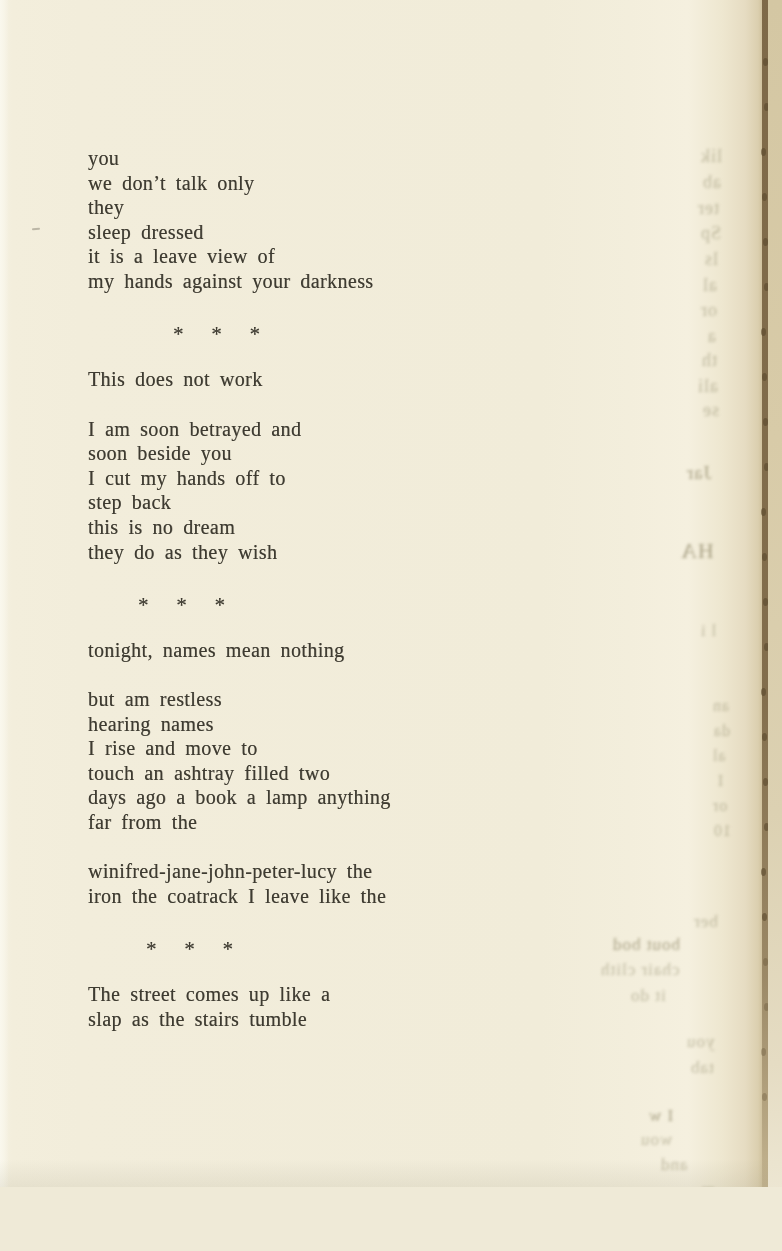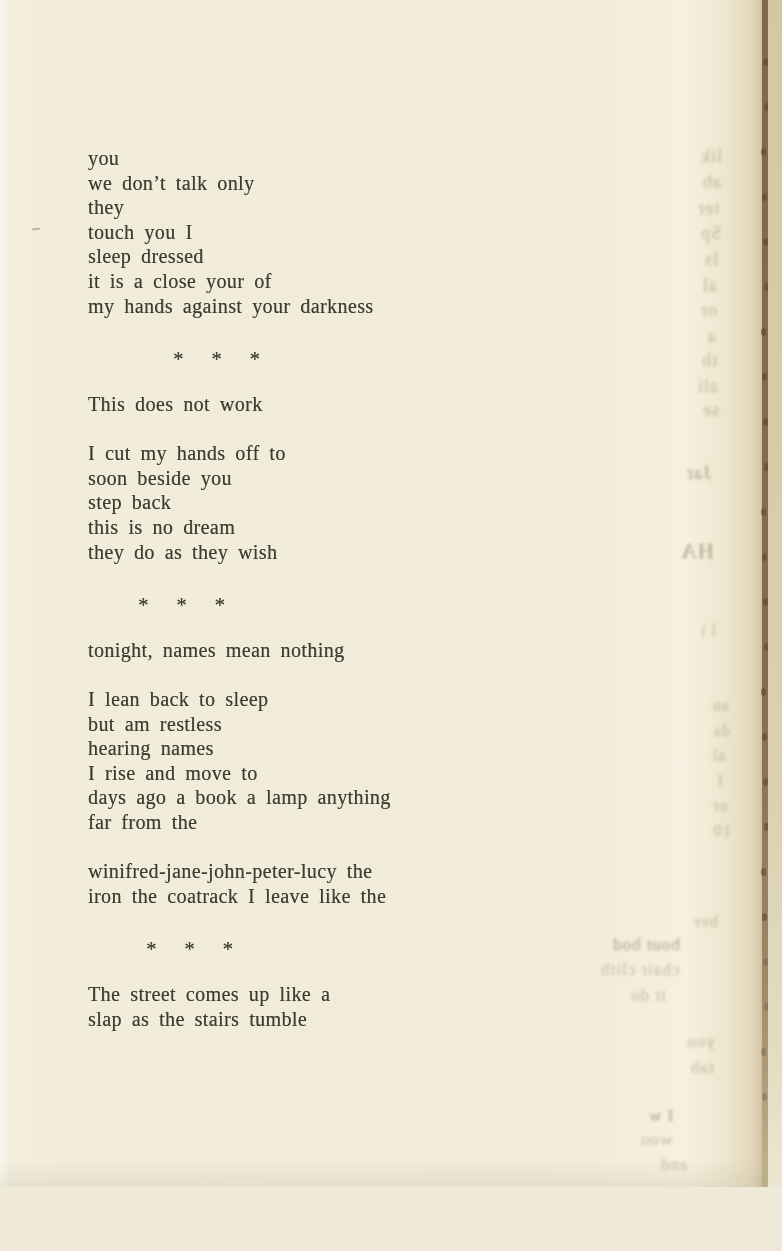--- a/index.html
+++ b/index.html
@@ -140,43 +140,43 @@
 </head>
 <body>
 
 <div class="scan">
   <div class="page">
     <div class="left-edge"></div>
     <div class="poem">
         <div class="line">you</div>
         <div class="line">we don’t talk only</div>
         <div class="line">they</div>
-        <div class="line">touch you I</div>
         <div class="line">sleep dressed</div>
-        <div class="line">it is a close your of</div>
+        <div class="line">it is a leave view of</div>
         <div class="line">my hands against your darkness</div>
         <div class="line">&nbsp;</div>
         <div class="line sep" style="padding-left: 85px;">* * *</div>
         <div class="line">&nbsp;</div>
         <div class="line">This does not work</div>
         <div class="line">&nbsp;</div>
+        <div class="line">I am soon betrayed and</div>
+        <div class="line">soon beside you</div>
         <div class="line">I cut my hands off to</div>
-        <div class="line">soon beside you</div>
         <div class="line">step back</div>
         <div class="line">this is no dream</div>
         <div class="line">they do as they wish</div>
         <div class="line">&nbsp;</div>
         <div class="line sep" style="padding-left: 50px;">* * *</div>
         <div class="line">&nbsp;</div>
         <div class="line">tonight, names mean nothing</div>
         <div class="line">&nbsp;</div>
-        <div class="line">I lean back to sleep</div>
         <div class="line">but am restless</div>
         <div class="line">hearing names</div>
         <div class="line">I rise and move to</div>
+        <div class="line">touch an ashtray filled two</div>
         <div class="line">days ago a book a lamp anything</div>
         <div class="line">far from the</div>
         <div class="line">&nbsp;</div>
         <div class="line">winifred-jane-john-peter-lucy the</div>
         <div class="line">iron the coatrack I leave like the</div>
         <div class="line">&nbsp;</div>
         <div class="line sep" style="padding-left: 58px;">* * *</div>
         <div class="line">&nbsp;</div>
         <div class="line">The street comes up like a</div>
         <div class="line">slap as the stairs tumble</div>

